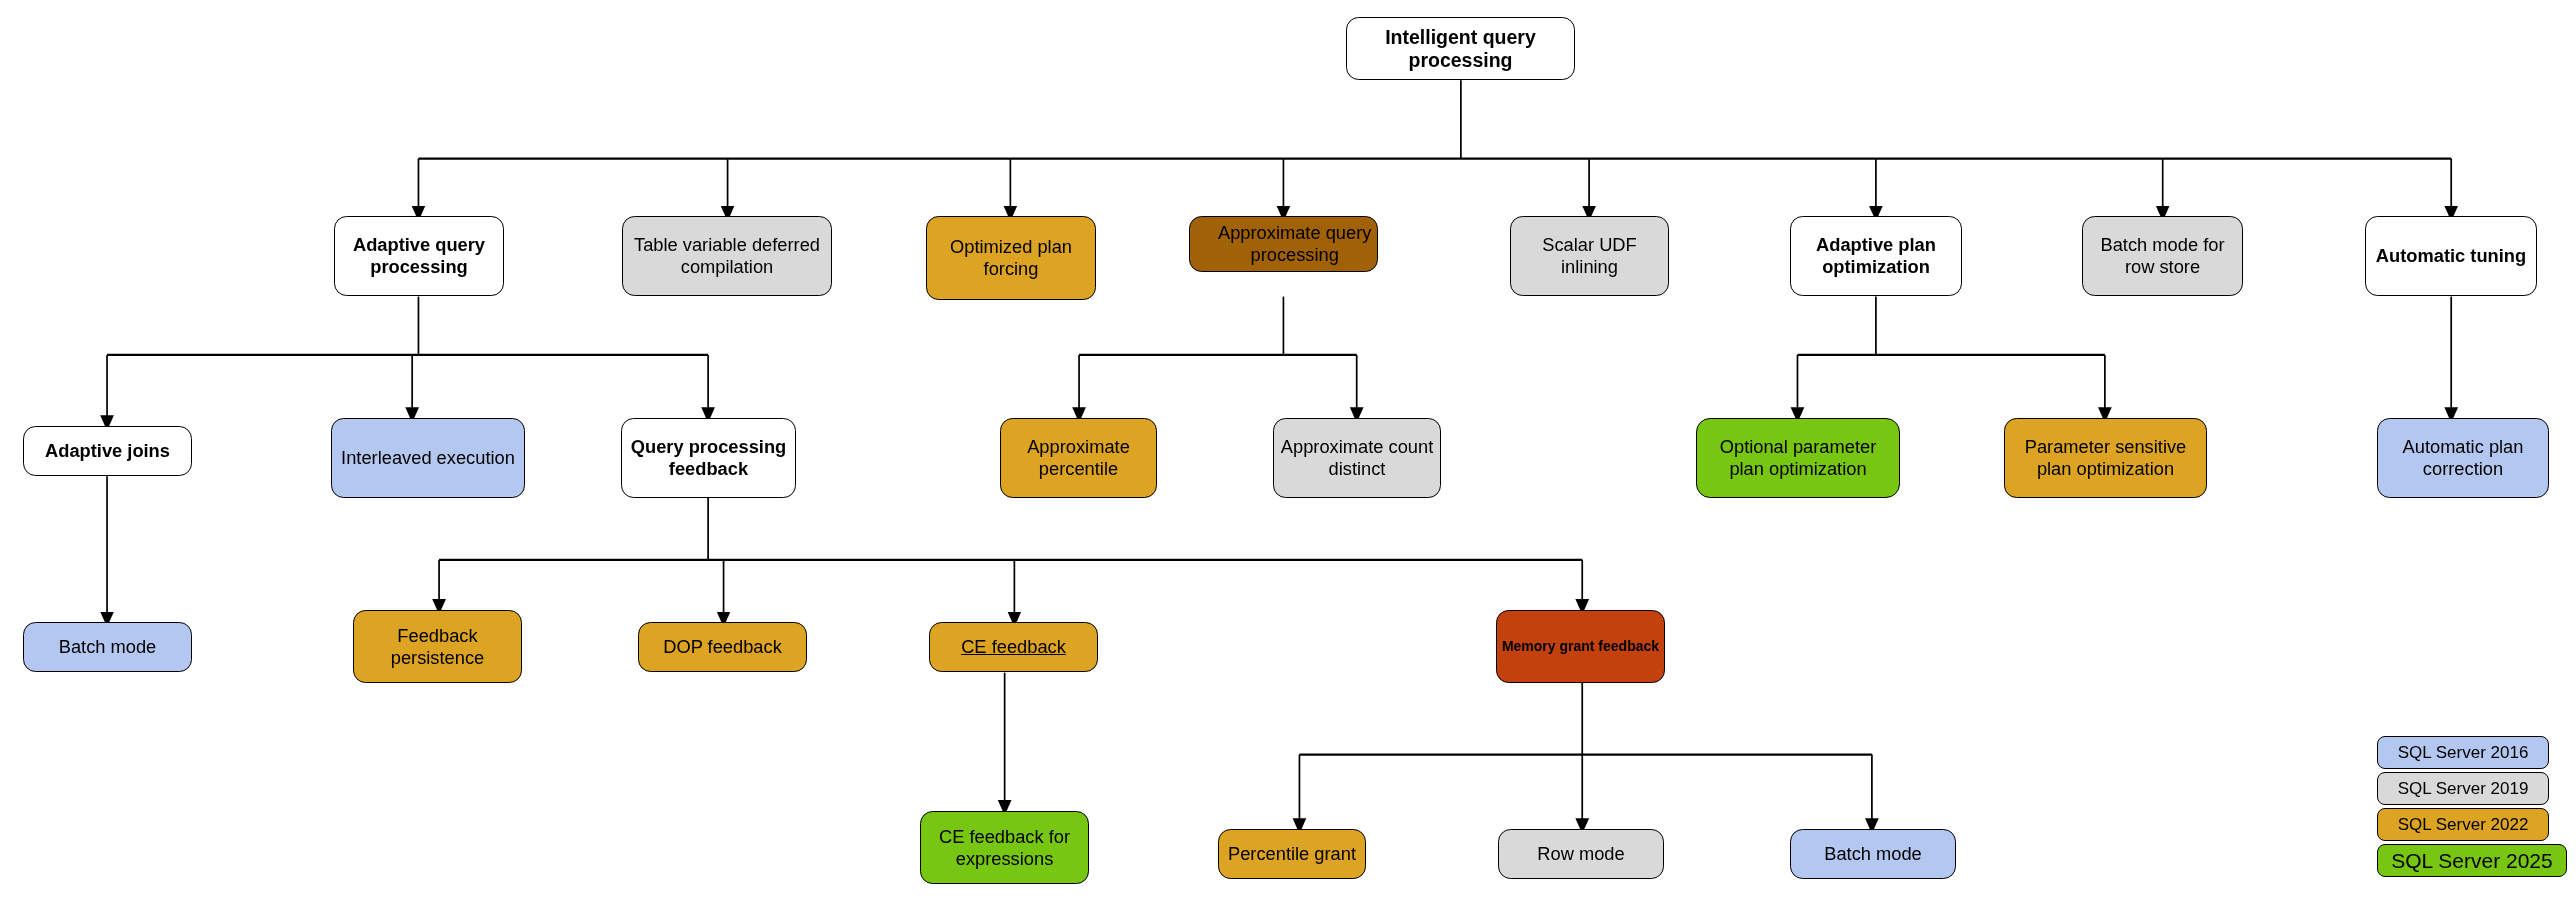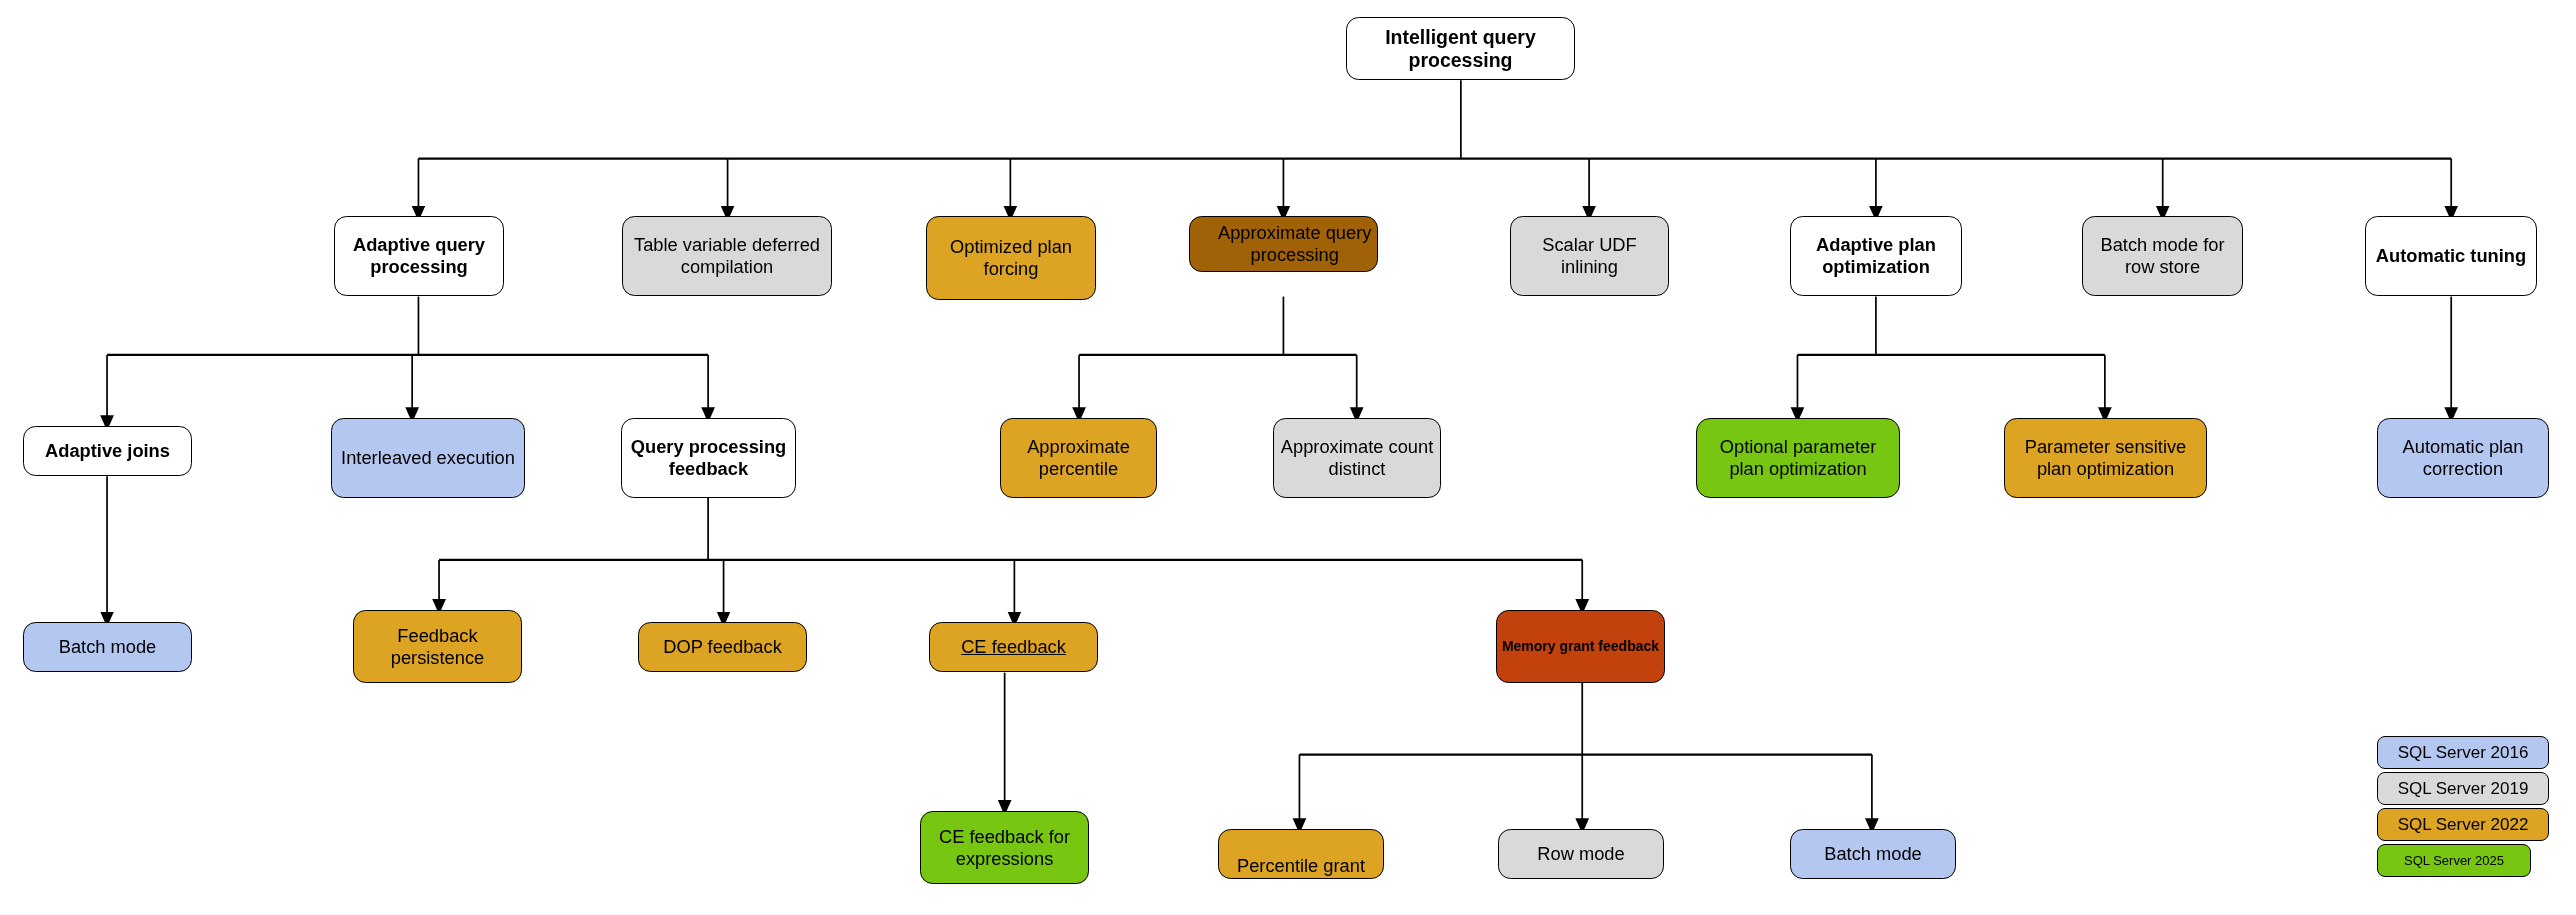--- a/index.html
+++ b/index.html
@@ -176,39 +176,39 @@
       </div>
       <div class="node" style="left: 929px; top: 622px; width: 169px; height: 50px; background: rgb(221, 163, 34); font-size: 18.3px; text-decoration: underline;">
         <span class="lbl">CE feedback</span>
       </div>
       <div class="node bold" style="left: 1496px; top: 610px; width: 169px; height: 73px; background: #c2410c; font-size: 14px;">
         <span class="lbl">Memory grant feedback</span>
       </div>
       <div class="node" style="left: 920px; top: 811px; width: 169px; height: 73px; background: rgb(118, 198, 18); font-size: 18.3px;">
         <span class="lbl">CE feedback for expressions</span>
       </div>
-      <div class="node" style="left: 1218px; top: 829px; width: 166px; height: 50px; background: rgb(221, 163, 34); font-size: 18.3px; align-items: flex-end;">
+      <div class="node" style="left: 1218px; top: 829px; width: 148px; height: 50px; background: rgb(221, 163, 34); font-size: 18.3px;">
         <span class="lbl">Percentile grant</span>
       </div>
       <div class="node" style="left: 1498px; top: 829px; width: 166px; height: 50px; background: rgb(217, 217, 217); font-size: 18.3px;">
         <span class="lbl">Row mode</span>
       </div>
       <div class="node" style="left: 1790px; top: 829px; width: 166px; height: 50px; background: rgb(180, 199, 240); font-size: 18.3px;">
         <span class="lbl">Batch mode</span>
       </div>
     </div>
   <div id="legend">
       <div class="legend-item" style="left: 2377px; top: 736px; width: 172px; height: 33px; background: rgb(180, 199, 240); font-size: 17px;">
         <span>SQL Server 2016</span>
       </div>
       <div class="legend-item" style="left: 2377px; top: 772px; width: 172px; height: 33px; background: rgb(217, 217, 217); font-size: 17px;">
         <span>SQL Server 2019</span>
       </div>
       <div class="legend-item" style="left: 2377px; top: 808px; width: 172px; height: 33px; background: rgb(221, 163, 34); font-size: 17px;">
         <span>SQL Server 2022</span>
       </div>
-      <div class="legend-item" style="left: 2377px; top: 844px; width: 154px; height: 33px; background: rgb(118, 198, 18); font-size: 13px;">
+      <div class="legend-item" style="left: 2377px; top: 844px; width: 190px; height: 33px; background: rgb(118, 198, 18); font-size: 21px;">
         <span>SQL Server 2025</span>
       </div>
     </div>
 
 </div>
 
 
 </body></html>

